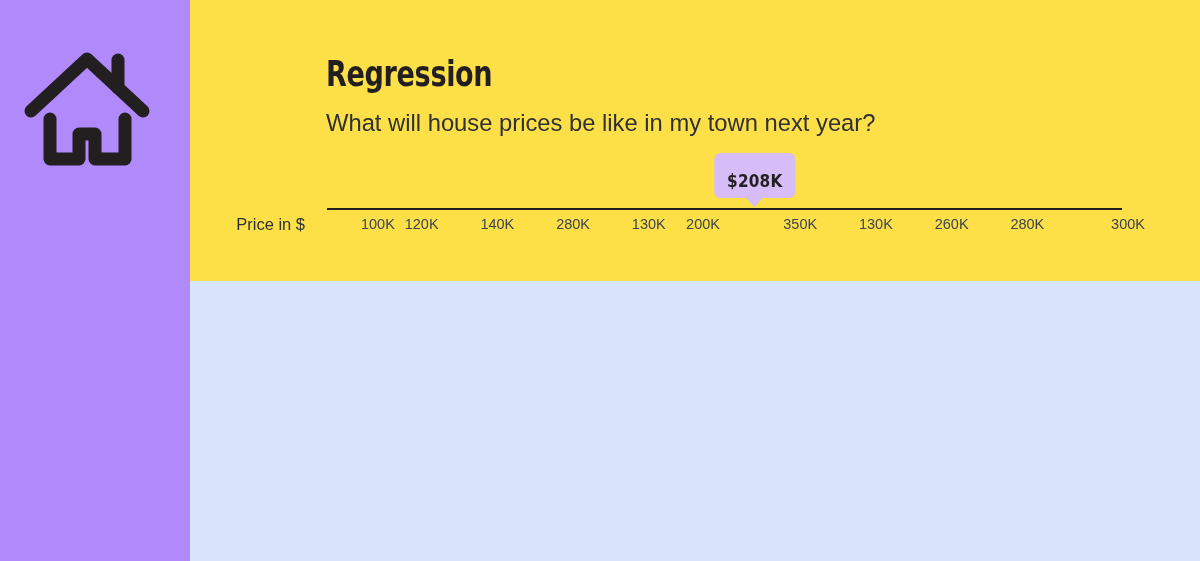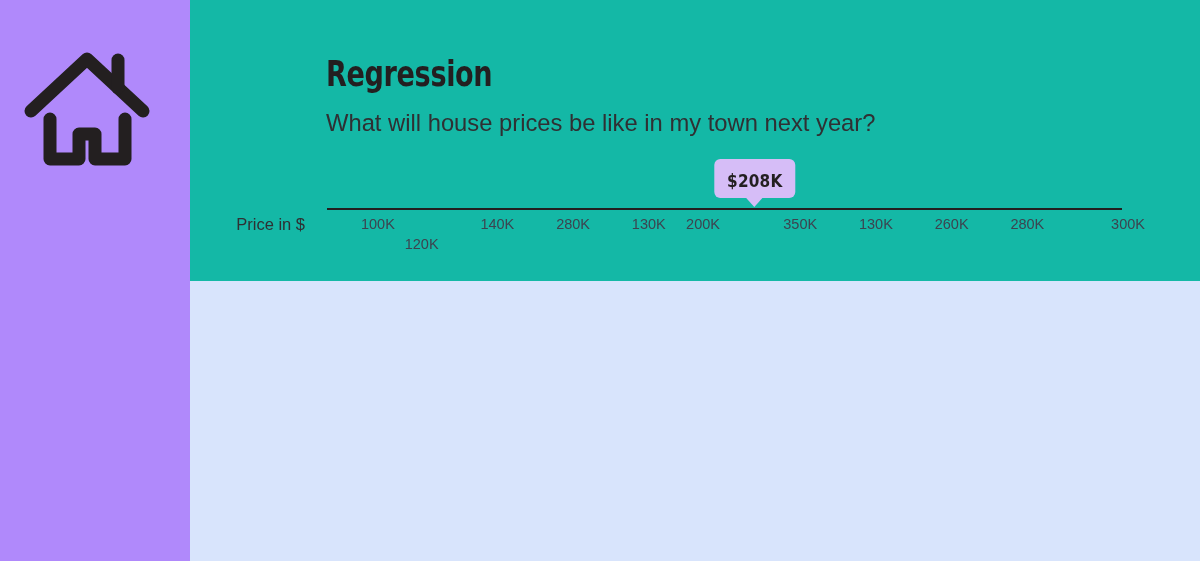--- a/index.html
+++ b/index.html
@@ -38,21 +38,21 @@
 
   
   .panel {
     position: absolute;
     left: 190px;
     width: 1010px;
   }
   .panel-regression {
     top: 0;
     height: 281px;
-    background: #14b8a6;
+    background: #fde047;
   }
   .panel-classification {
     top: 281px;
     height: 280px;
     background: #d8e4fc;
   }
 
   .section-title {
     position: absolute;
     left: 136px;
@@ -125,21 +125,21 @@
 
   
   .price-tag {
     position: absolute;
     transform: translateX(-50%);
     bottom: 10px;
   }
   .price-tag-body {
     background: #d6bdf7;
     border-radius: 6px;
-    padding: 14px 13px 8px 13px;
+    padding: 20px 13px 8px 13px;
     font-family: "DejaVu Sans Condensed", "Liberation Sans Narrow", "Liberation Sans", sans-serif;
     font-weight: bold;
     font-size: 17px;
     color: #231f20;
     letter-spacing: 0.2px;
     white-space: nowrap;
     text-align: center;
     line-height: 1;
   }
   .price-tag-pointer {
@@ -186,21 +186,21 @@
         <div class="price-tag-body">$208K</div>
         <div class="price-tag-pointer"></div>
       </div>
 
       <div class="axis-line"></div>
 
       <div class="axis-caption">Price in $</div>
 
       <div class="axis-ticks" id="ticks-regression">
           <span class="tick-label" style="left: 18.9286px; margin-left: 32px;">100K</span>
-          <span class="tick-label" style="left: 94.6429px; margin-top: 20px;">120K</span>
+          <span class="tick-label" style="left: 94.6429px;">120K</span>
           <span class="tick-label" style="left: 170.357px;">140K</span>
           <span class="tick-label" style="left: 246.071px;">280K</span>
           <span class="tick-label" style="left: 321.786px;">130K</span>
           <span class="tick-label" style="left: 376px;">200K</span>
           <span class="tick-label" style="left: 473.214px;">350K</span>
           <span class="tick-label" style="left: 548.929px;">130K</span>
           <span class="tick-label" style="left: 624.643px;">260K</span>
           <span class="tick-label" style="left: 700.357px;">280K</span>
           <span class="tick-label" style="left: 781px; margin-left: 20px;">300K</span>
         </div>

